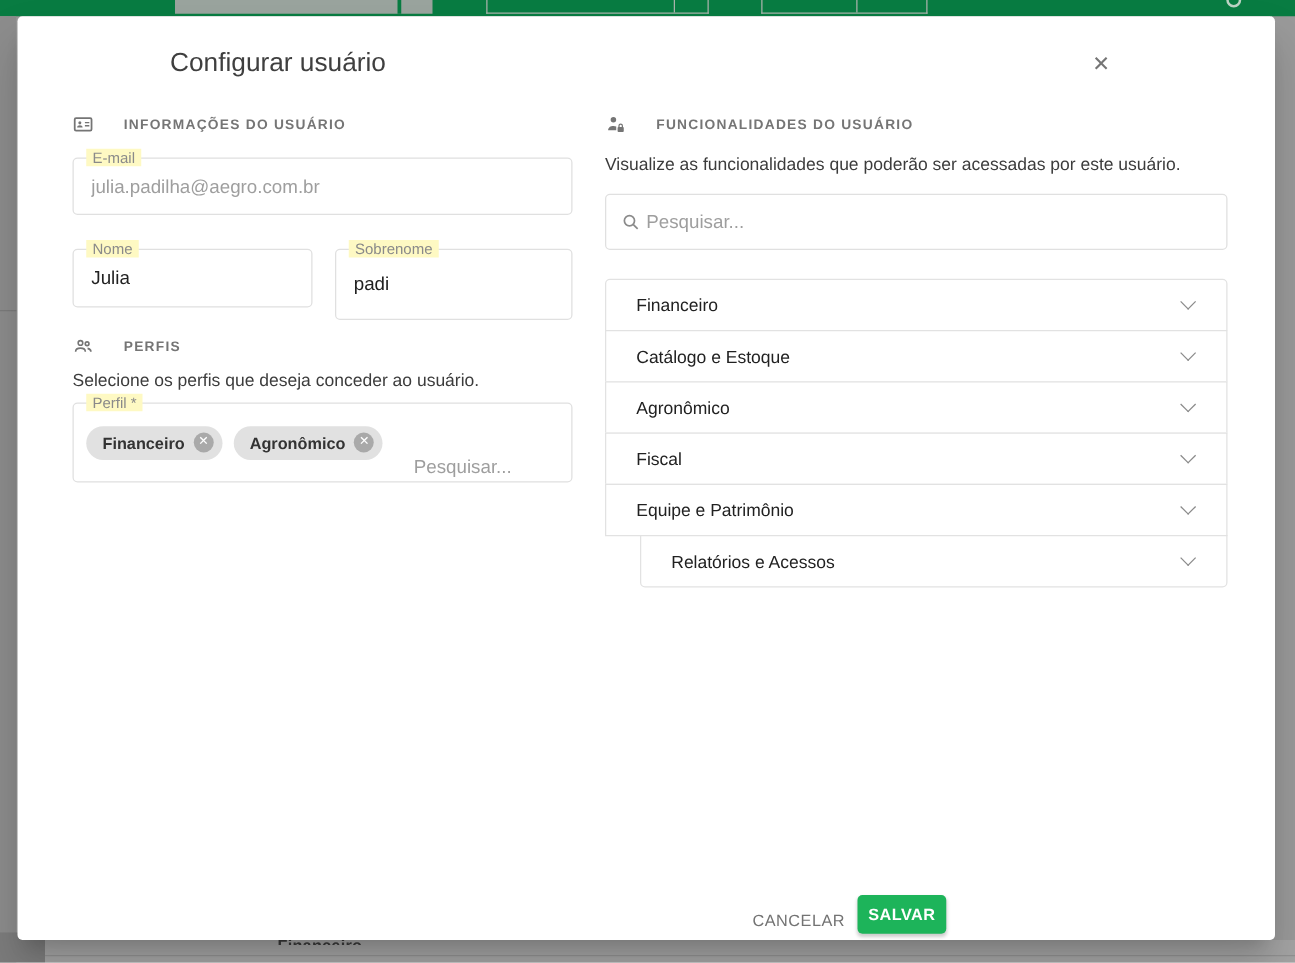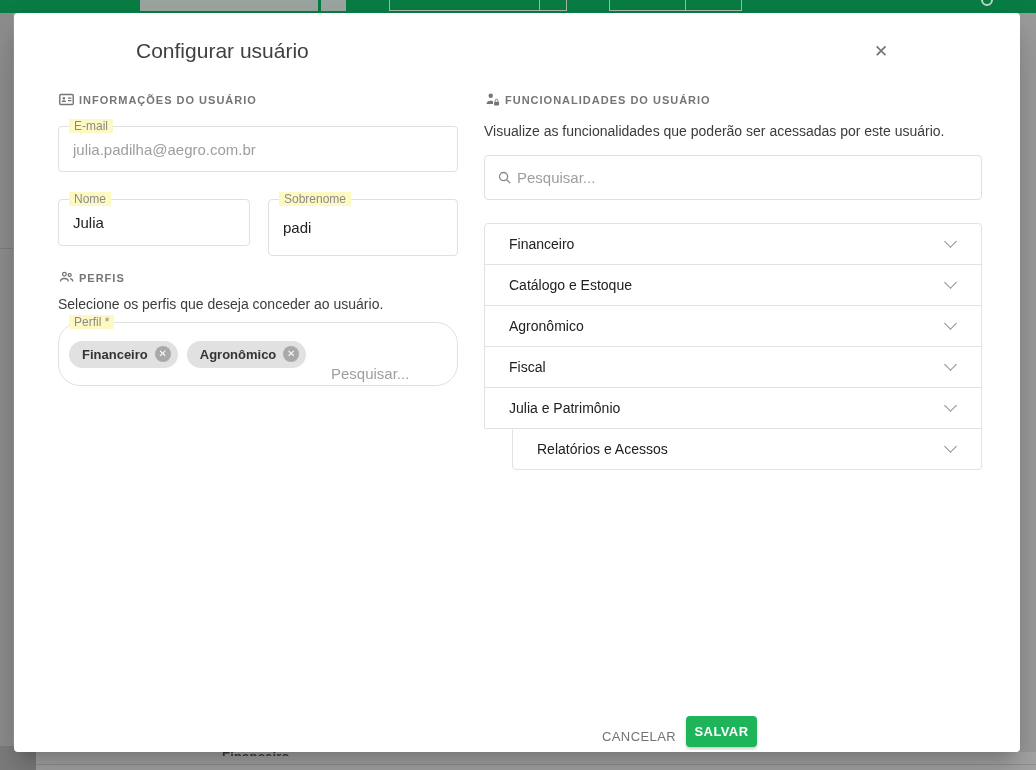--- a/index.html
+++ b/index.html
@@ -20,38 +20,38 @@
   .bg-bottom-corner { position:absolute; top:746px; left:0; width:36px; height:24px; background:#7d7d7d; }
   .bg-cropped-text { position:absolute; top:749px; left:222px; height:7px; overflow:hidden; font-size:13px; font-weight:700; color:#3b3b3b; letter-spacing:.2px; }
 
   
   .modal { position:absolute; top:13px; left:14px; width:1006px; height:739px; background:#fff;
            border-radius:4px; box-shadow:0 11px 15px -7px rgba(0,0,0,.2), 0 24px 38px 3px rgba(0,0,0,.14); }
   .modal-title { position:absolute; top:26px; left:122px; font-size:21px; color:#3f3f3f; font-weight:400; }
   .close-btn { position:absolute; top:24px; left:852px; width:30px; height:30px; border:none; background:transparent;
                color:#757575; font-size:17px; cursor:pointer; line-height:30px; text-align:center; }
 
-  .section-head { display:flex; align-items:center; gap:4px; }
+  .section-head { display:flex; align-items:center; gap:24px; }
   .section-head .txt { font-size:11px; font-weight:700; letter-spacing:1px; color:#757575; }
   .section-head svg { flex:0 0 auto; }
   .desc { font-size:14px; color:#3c3c3c; }
 
   .outlined { position:relative; border:1px solid #e0e0e0; border-radius:4px; background:#fff; }
   .float-label { position:absolute; top:-8px; left:10px; background:#fef9c3; padding:0 5px; font-size:12px; color:#8a8a8a; white-space:nowrap; }
   .outlined input { border:none; outline:none; width:100%; height:100%; background:transparent;
                     font-family:"Liberation Sans", sans-serif; font-size:15px; color:#212121; padding:0 14px; }
   .outlined input::placeholder { color:#9e9e9e; opacity:1; }
   .outlined input.disabled-val { color:#9e9e9e; }
   .sec1-head { position:absolute; top:78px; left:44px; }
   .email-field { position:absolute; top:113px; left:44px; width:400px; height:46px; }
   .name-field { position:absolute; top:186px; left:44px; width:192px; height:47px; }
   .surname-field { position:absolute; top:186px; left:254px; width:190px; height:57px; }
   .sec2-head { position:absolute; top:256px; left:44px; }
   .perfis-desc { position:absolute; top:283px; left:44px; }
-  .perfil-field { position:absolute; top:309px; left:44px; width:400px; height:64px;border-radius:22px; }
+  .perfil-field { position:absolute; top:309px; left:44px; width:400px; height:64px; }
   .chips-row { position:absolute; top:0; left:0; width:100%; height:100%; display:flex; align-items:center; padding:0 10px; gap:9px; }
   .chip { display:flex; align-items:center; gap:7px; height:27px; padding:0 7px 0 13px; background:#e1e1e1;
           border-radius:14px; font-size:13px; font-weight:700; color:#333; }
   .chip-remove { width:16px; height:16px; border-radius:50%; background:#a9a9a9; border:none; color:#fff;
                  font-size:10px; line-height:16px; text-align:center; cursor:pointer; padding:0; }
   .chip-search { flex:1; border:none; outline:none; font-family:"Liberation Sans", sans-serif; font-size:15px; color:#212121; min-width:60px; }
   .chip-search::placeholder { color:#9e9e9e; opacity:1; }
 
   
   .sec3-head { position:absolute; top:78px; left:470px; }
@@ -197,21 +197,21 @@
         <span class="acc-label">Agronômico</span>
         <span class="chev"></span>
       </div>
 
       <div class="acc-row">
         <span class="acc-label">Fiscal</span>
         <span class="chev"></span>
       </div>
 
       <div class="acc-row">
-        <span class="acc-label">Julia e Patrimônio</span>
+        <span class="acc-label">Equipe e Patrimônio</span>
         <span class="chev"></span>
       </div>
 
       <div class="acc-row">
         <span class="acc-label">Relatórios e Acessos</span>
         <span class="chev"></span>
       </div>
     </div>
 
   <button class="cancel-btn">CANCELAR</button>

